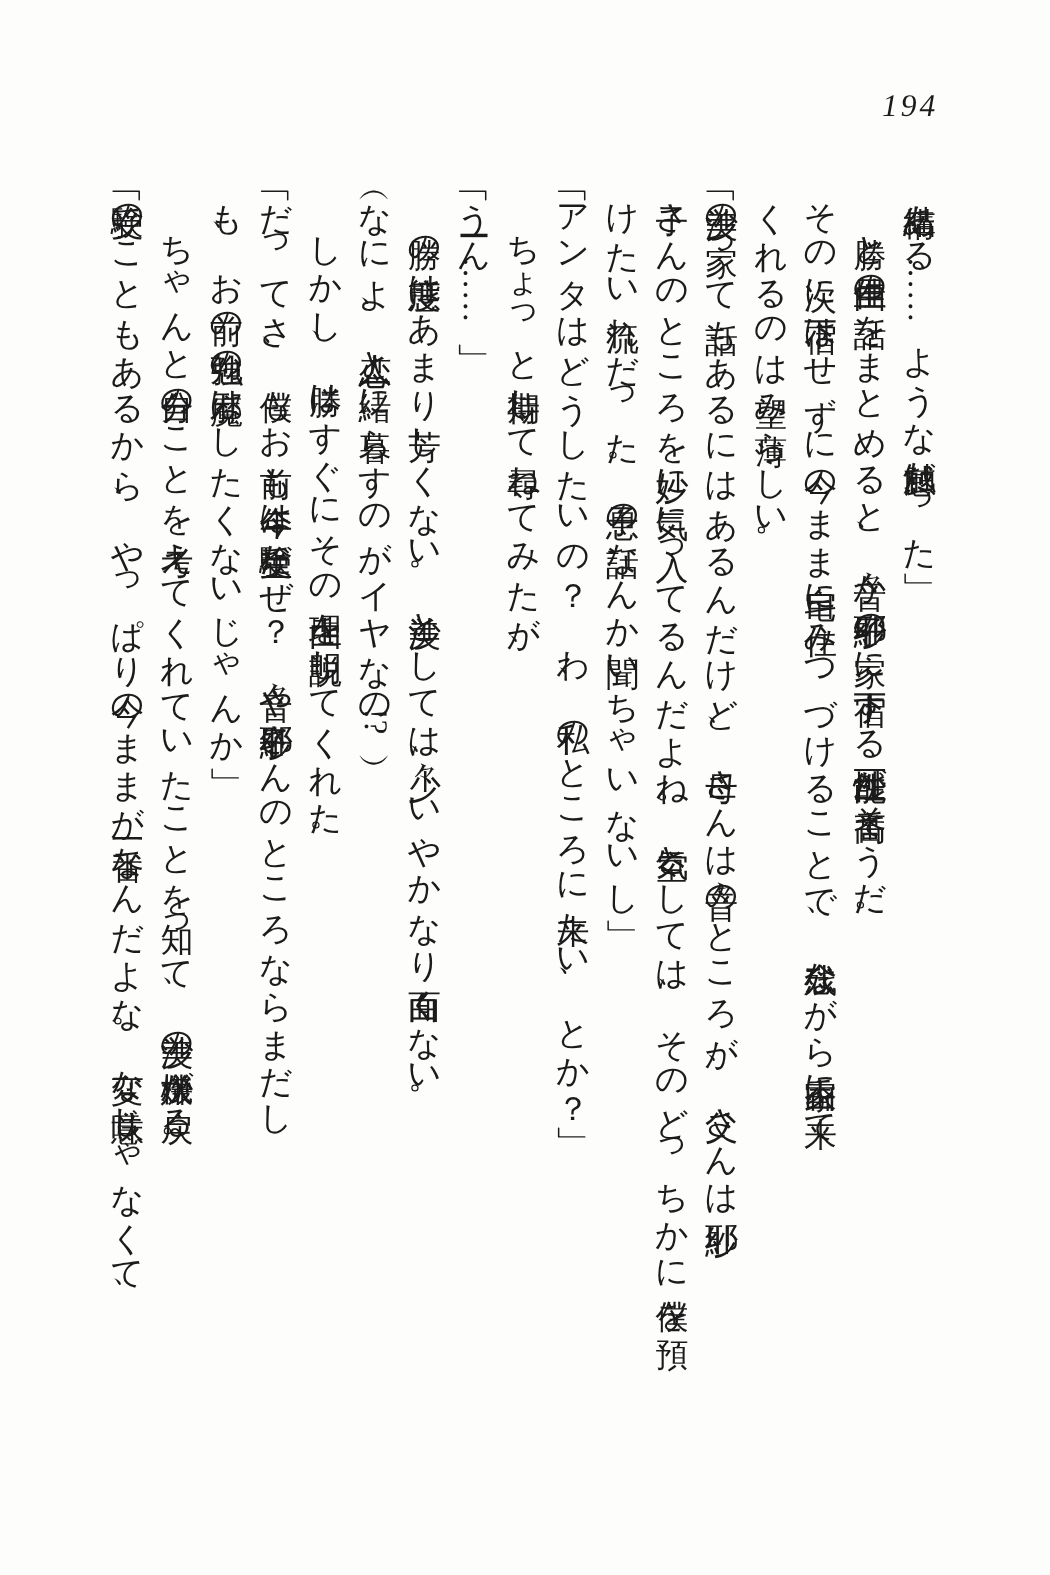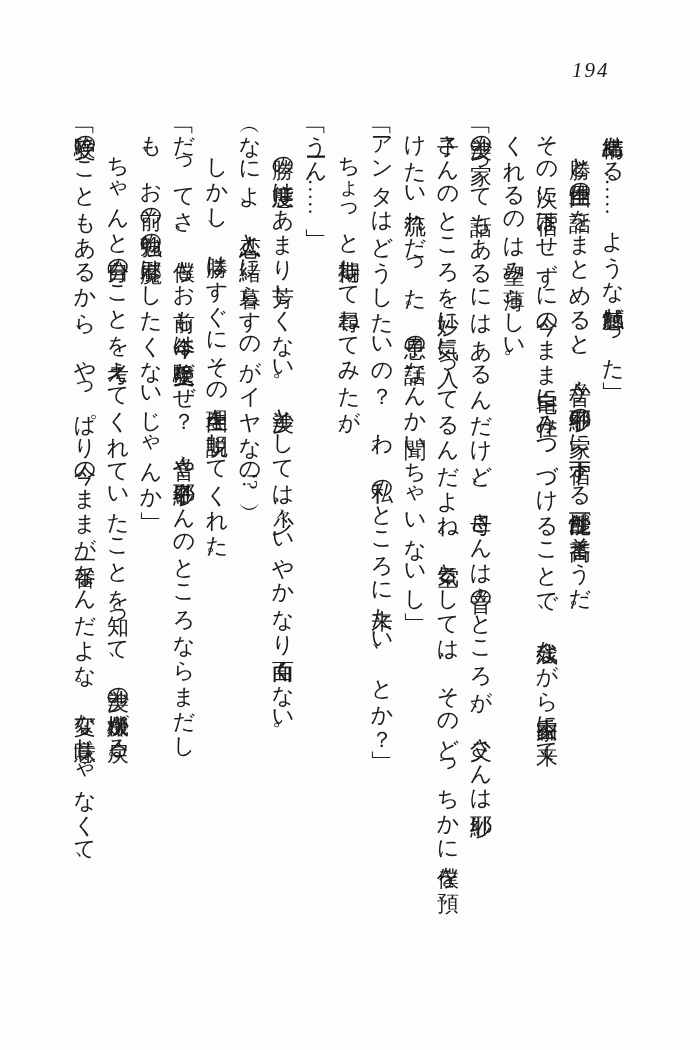--- a/index.html
+++ b/index.html
@@ -13,21 +13,21 @@
     position: relative;
     font-family: "Liberation Serif", "DejaVu Serif", serif;
   }
   .book-page {
     position: absolute;
     inset: 0;
   }
   .page-number {
     position: absolute;
     top: 58px;
-    left: 572px;
+    left: 588px;
     font-size: 21px;
     font-style: italic;
     letter-spacing: 2px;
     text-align: center;
   }
   .text-block {
     position: absolute;
     top: 120px;
     right: 70px;
     width: 562px;

